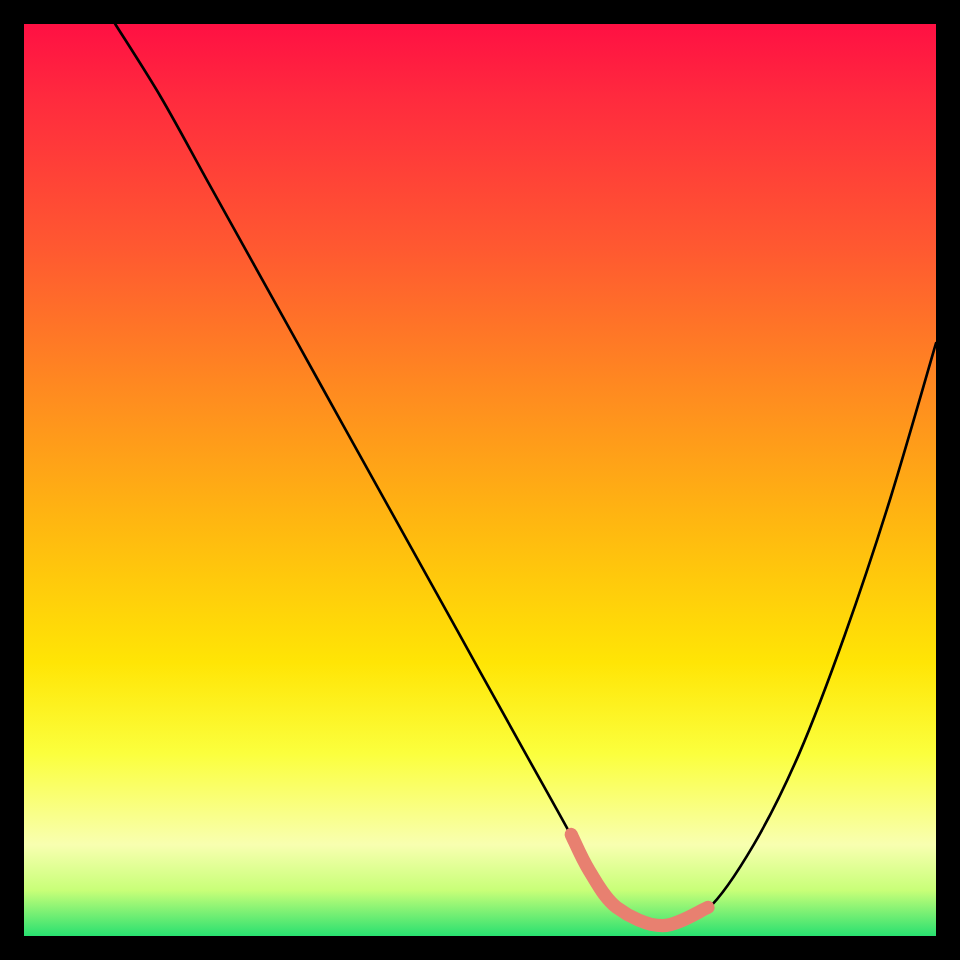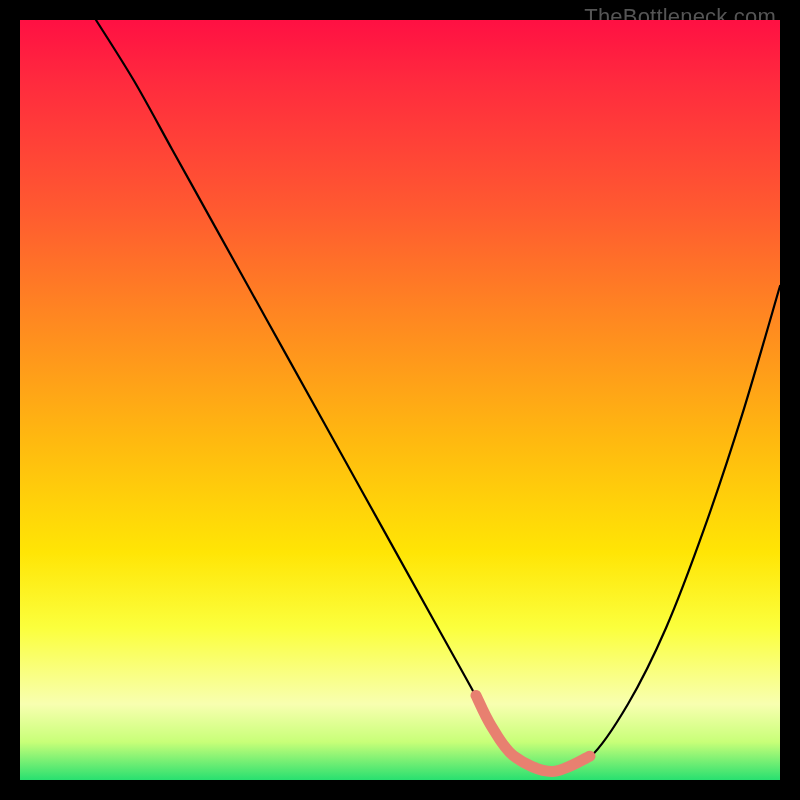--- a/index.html
+++ b/index.html
@@ -52,21 +52,20 @@
     top: 0;
     width: 760px;
     height: 760px;
     overflow: visible;
   }
 </style>
 </head>
 <body>
 <div class="frame">
 
-  <div class="watermark">TheBottleneck.com</div>
 
   <div class="plot-area">
     <svg class="overlay" viewBox="0 0 760 760">
 
       <path id="curve-path" fill="none" stroke="#000000" stroke-width="2.2" stroke-linecap="round" d="M 76 0 C 82.33333333333333 10.133333333333326, 101.33333333333333 39.26666666666661, 114 60.799999999999955 C 126.66666666666667 82.3333333333333, 139.33333333333334 106.40000000000003, 152 129.20000000000005 C 164.66666666666666 152.00000000000006, 177.33333333333334 174.80000000000004, 190 197.60000000000002 C 202.66666666666666 220.4, 215.33333333333334 243.20000000000002, 228 266 C 240.66666666666666 288.8, 253.33333333333334 311.59999999999997, 266 334.4 C 278.6666666666667 357.2, 291.3333333333333 380, 304 402.8 C 316.6666666666667 425.6, 329.3333333333333 448.4, 342 471.2 C 354.6666666666667 494, 367.3333333333333 516.8000000000001, 380 539.6 C 392.6666666666667 562.4, 405.33333333333337 585.2, 418.00000000000006 608 C 430.66666666666674 630.8, 447.1333333333333 659.9333333333333, 456 676.4 C 464.8666666666667 692.8666666666667, 464.8666666666667 696.6666666666666, 471.2 706.8 C 477.5333333333333 716.9333333333333, 483.8666666666667 729.6, 494 737.2 C 504.1333333333333 744.8000000000001, 519.3333333333334 752.4, 532 752.4 C 544.6666666666666 752.4, 557.3333333333334 748.6, 570 737.2 C 582.6666666666666 725.8000000000001, 595.3333333333334 705.5333333333333, 608 684 C 620.6666666666666 662.4666666666667, 633.3333333333334 637.1333333333333, 646 608 C 658.6666666666666 578.8666666666667, 671.3333333333334 544.6666666666666, 684 509.2 C 696.6666666666666 473.73333333333335, 709.3333333333334 435.73333333333335, 722 395.2 C 734.6666666666666 354.66666666666663, 753.6666666666666 287.5333333333333, 760 266"></path>
 
       <path id="highlight-path" fill="none" stroke="#e88070" stroke-width="11" stroke-linecap="round" d="M 456 675.4 C 458.5333333333333 680.4666666666667, 464.8666666666667 695.6666666666666, 471.2 705.8 C 477.5333333333333 715.9333333333333, 483.8666666666667 728.6, 494 736.2 C 504.1333333333333 743.8000000000001, 519.3333333333334 751.4, 532 751.4 C 544.6666666666666 751.4, 563.6666666666666 738.7333333333333, 570 736.2"></path>
     </svg>
   </div>
 

